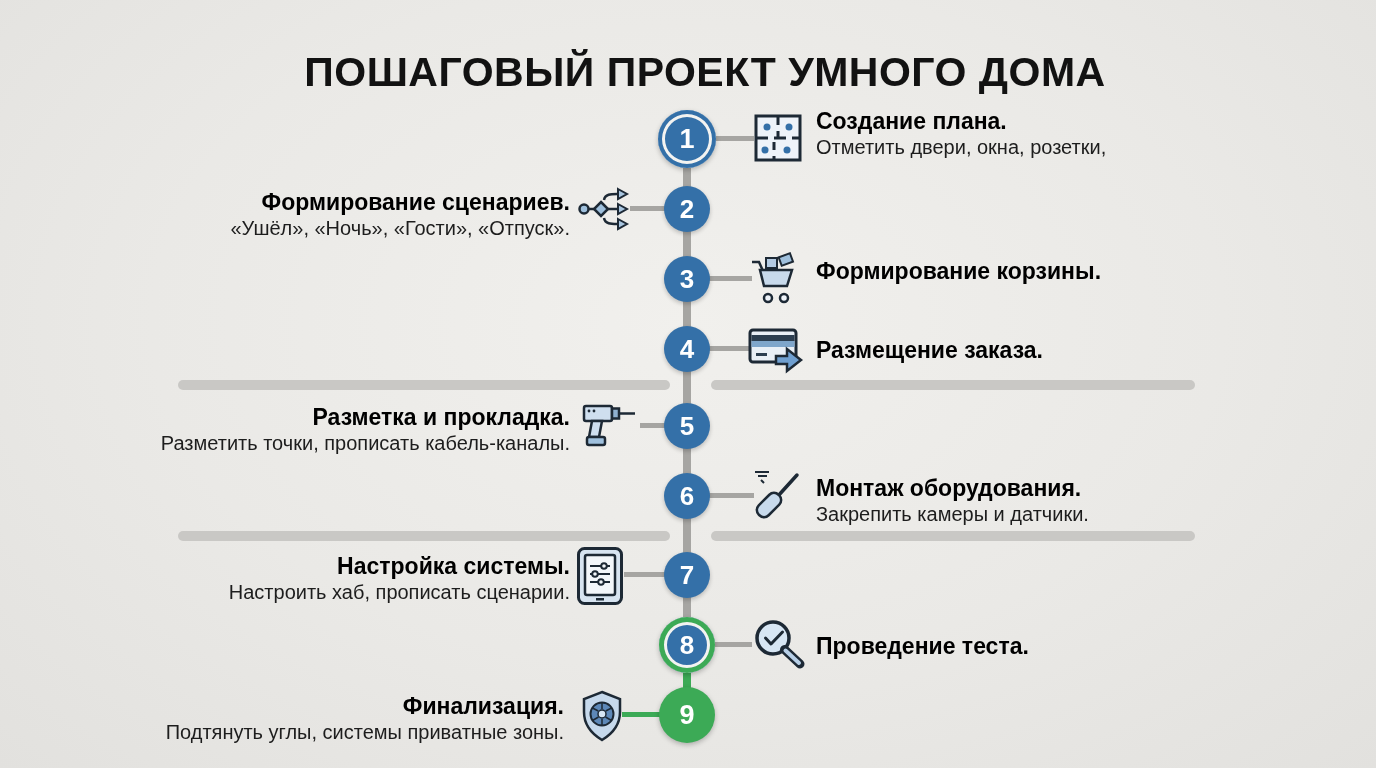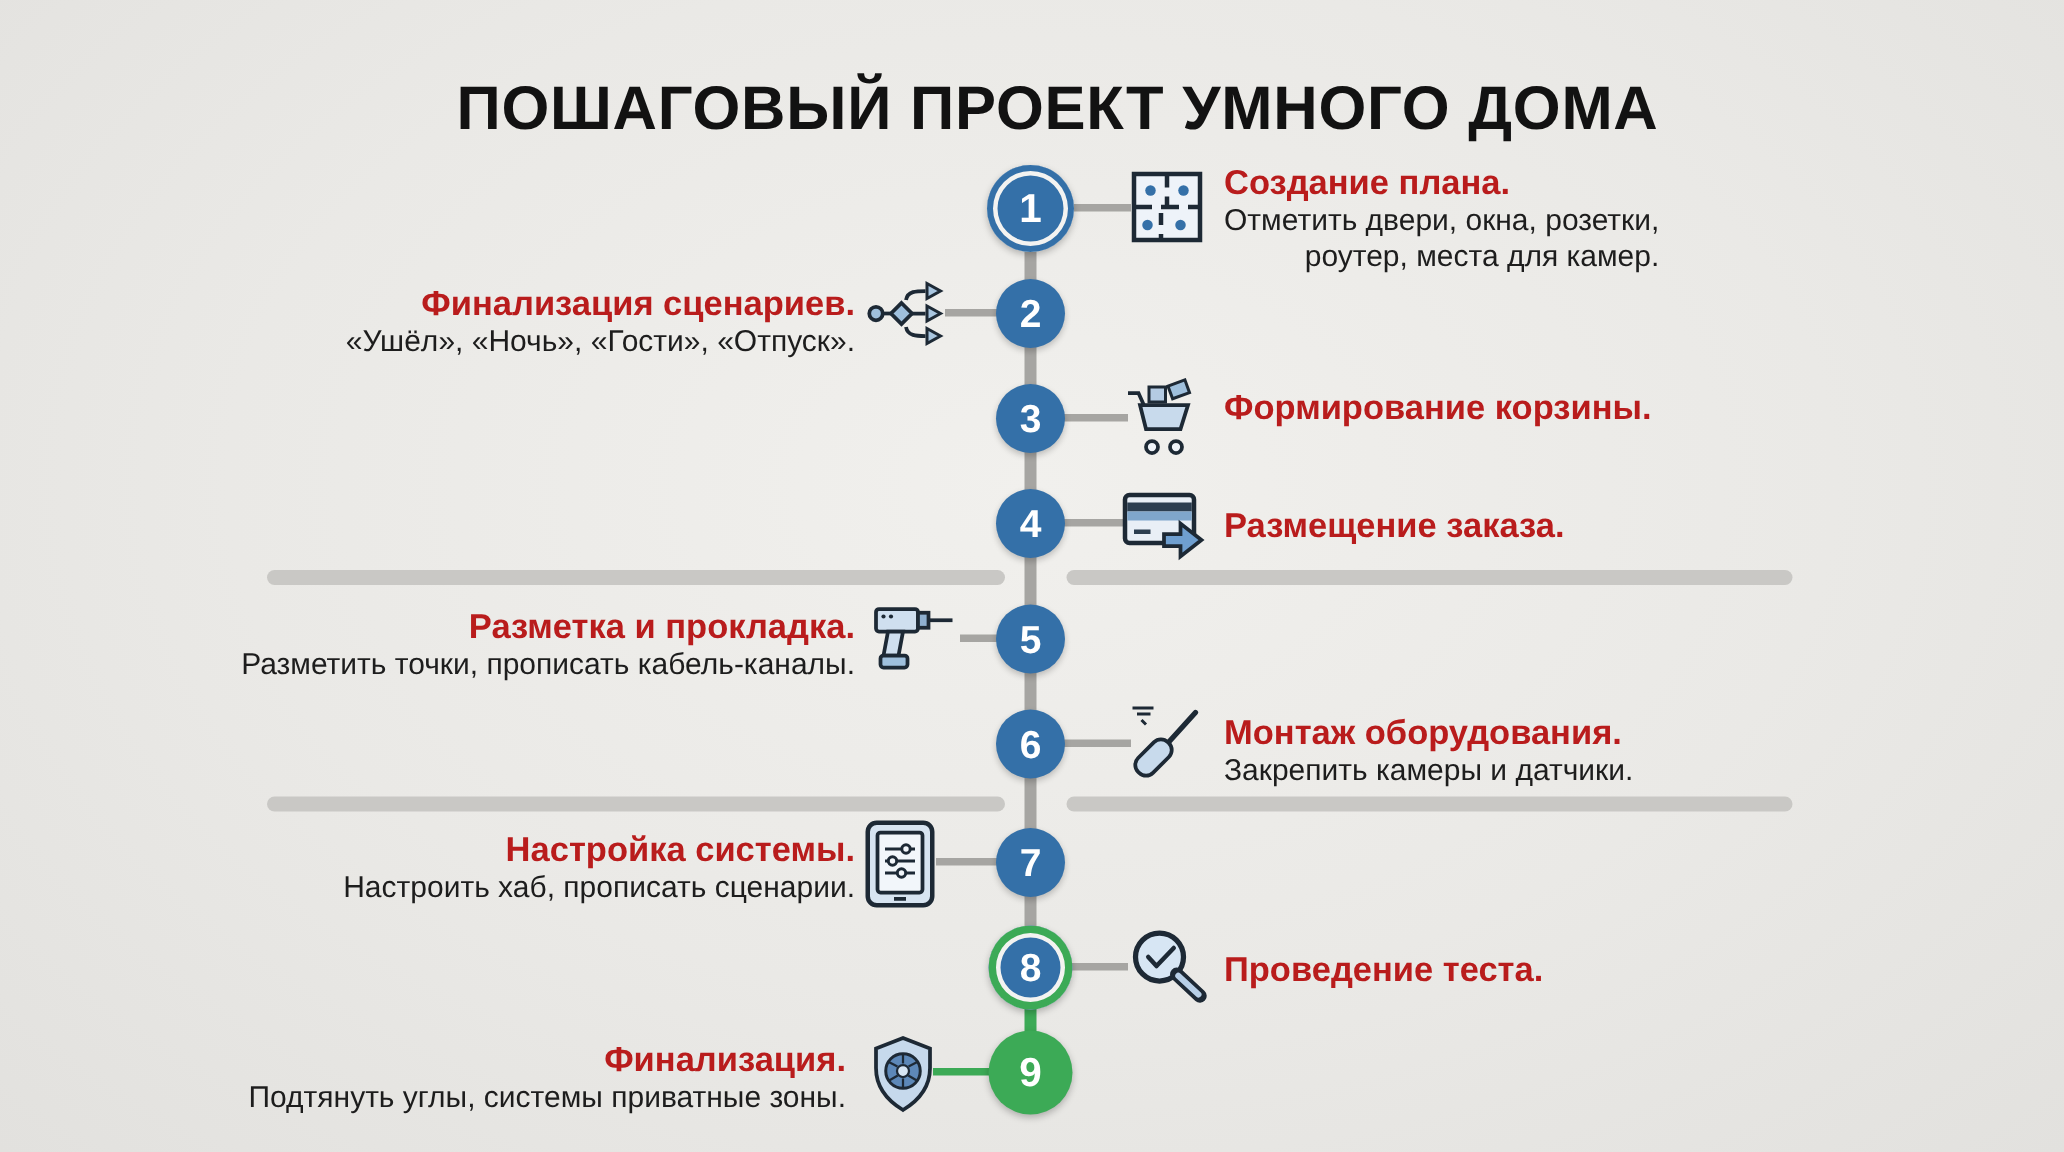--- a/index.html
+++ b/index.html
@@ -27,21 +27,21 @@
   .c-first{width:58px;height:58px;font-size:27px;
     box-shadow:0 2px 5px rgba(0,0,0,.25), inset 0 0 0 4px #3470a8, inset 0 0 0 7px #f3f3f1;}
   .c-test{width:56px;height:56px;font-size:26px;
     box-shadow:0 2px 5px rgba(0,0,0,.25), inset 0 0 0 5px #3caa56, inset 0 0 0 8px #f3f3f1;}
   .c-final{width:56px;height:56px;font-size:27px;background:#3caa56;
     box-shadow:0 2px 5px rgba(0,0,0,.25);}
   .icon{position:absolute;z-index:2;}
   .tblock{position:absolute;z-index:2;}
   .tblock.right{text-align:left;}
   .tblock.left{text-align:right;}
-  .step-title{font-size:23px;font-weight:bold;color:#b91c1c;line-height:28px;}
+  .step-title{font-size:23px;font-weight:bold;color:#000000;line-height:28px;}
   .step-desc{font-size:20px;color:#1d1d1d;line-height:24px;text-align:right;}
 </style>
 </head>
 <body>
 
 <h1 class="title">ПОШАГОВЫЙ ПРОЕКТ УМНОГО ДОМА</h1>
 
 <div class="spine spine-gray"></div>
 <div class="spine spine-green"></div>
 
@@ -174,24 +174,23 @@
     <path d="M22 2 L40 9 v13 c0 13 -8 22 -18 28 C12 44 4 35 4 22 V9 Z" fill="#c6d9ec" stroke="#1d2935" stroke-width="2.5"></path>
     <circle cx="22" cy="24" r="11.5" fill="#5d88b8" stroke="#1d2935" stroke-width="2"></circle>
     <circle cx="22" cy="24" r="4" fill="#d7e6f4" stroke="#1d2935" stroke-width="1.5"></circle>
     <path d="M22 13 v6 M31.5 18 l-5.8 3 M31.5 30.5 l-6 -3.5 M22 35 v-6 M12.5 30.5 l6 -3.5 M12.5 18 l5.8 3" fill="none" stroke="#1d2935" stroke-width="1.5"></path>
   </svg>
 </span>
 
 <div class="tblock right" style="left:816px;top:107px;">
   <div class="step-title">Создание плана.</div>
   <div class="step-desc">Отметить двери, окна, розетки,</div>
-  <div class="step-desc">роутер, места для камер.</div>
 </div>
 <div class="tblock left" style="right:806px;top:188px;">
-  <div class="step-title">Финализация сценариев.</div>
+  <div class="step-title">Формирование сценариев.</div>
   <div class="step-desc">«Ушёл», «Ночь», «Гости», «Отпуск».</div>
 </div>
 <div class="tblock right" style="left:816px;top:257px;">
   <div class="step-title">Формирование корзины.</div>
 </div>
 <div class="tblock right" style="left:816px;top:336px;">
   <div class="step-title">Размещение заказа.</div>
 </div>
 <div class="tblock left" style="right:806px;top:403px;margin-left:20px;">
   <div class="step-title">Разметка и прокладка.</div>

